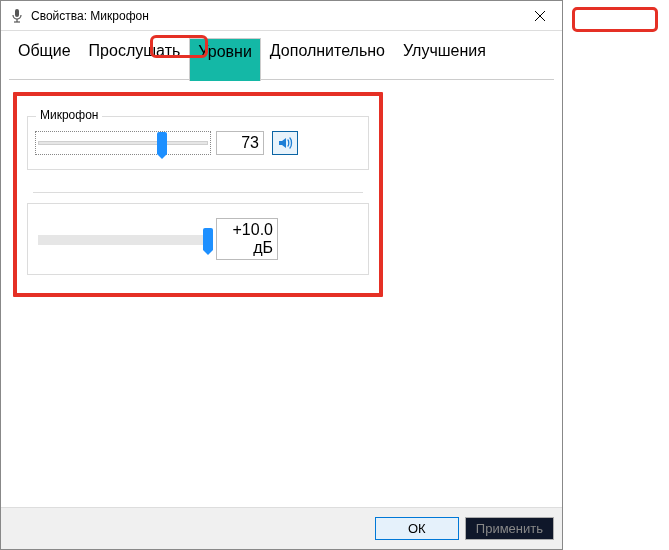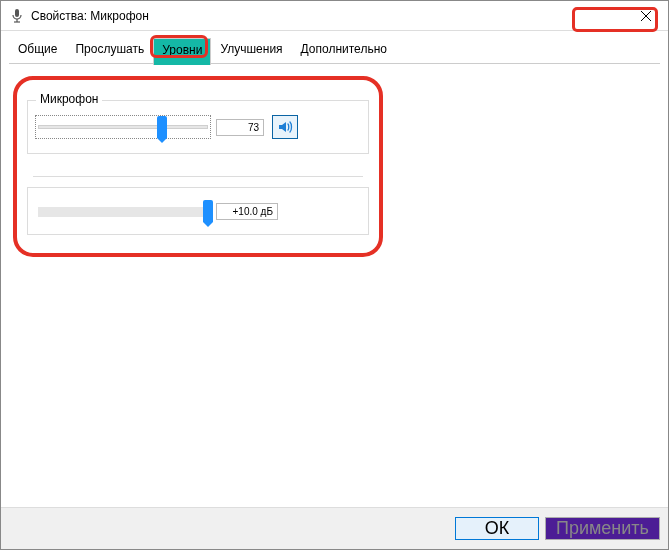--- a/index.html
+++ b/index.html
@@ -4,21 +4,21 @@
 <style>
   * { box-sizing: border-box; }
   body {
     margin: 0;
     font-family: "Segoe UI", Tahoma, sans-serif;
     font-size: 12px;
     background: #fff;
     color: #000;
   }
   .window {
-    width: 669px;
+    width: 563px;
     height: 550px;
     border: 1px solid #888;
     display: flex;
     flex-direction: column;
     background: #fff;
     position: relative;
   }
   .titlebar {
     height: 30px;
     display: flex;
@@ -48,22 +48,22 @@
     padding: 6px 8px 0 8px;
     position: relative;
   }
   .tabs::after {
     content: "";
     position: absolute;
     left: 8px; right: 8px; bottom: 0;
     border-bottom: 1px solid #ccc;
   }
   .tab {
-    padding: 4px 8px 8px 8px;
-    font-size: 12px;
+    padding: 4px 8px 20px 8px;
+    font-size: 16px;
     border: 1px solid transparent;
     border-bottom: none;
     position: relative;
     z-index: 1;
     cursor: default;
   }
   .tab.active {
     border-color: #ccc;
     background: #14b8a6;
     margin-bottom: -1px;
@@ -76,21 +76,21 @@
     z-index: 5;
   }
 
   .content {
     flex: 1;
     padding: 12px;
     position: relative;
   }
   .hl-box {
     border: 4px solid #e53025;
-    border-radius: 20px;
+    border-radius: 1px;
     padding: 12px 10px 18px 10px;
     width: 370px;
   }
 
   .group {
     position: relative;
     border: 1px solid #dcdcdc;
     padding: 14px 10px 14px 10px;
     margin-top: 8px;
   }
@@ -148,21 +148,21 @@
     left: 0; bottom: -5px;
     border-left: 5px solid transparent;
     border-right: 5px solid transparent;
     border-top: 5px solid #1e90ff;
   }
   .val-box {
     width: 48px;
     border: 1px solid #bbb;
     padding: 2px 4px;
     text-align: right;
-    font-size: 10px;
+    font-size: 16px;
     background: #fff;
   }
   .val-box.wide { width: 62px; text-align: right; padding-left: 2px;}
   .speaker-btn {
     width: 26px; height: 24px;
     border: 1px solid #0a64a4;
     background: #e8f3fb;
     display: flex; align-items: center; justify-content: center;
     cursor: default;
   }
@@ -176,27 +176,27 @@
     justify-content: flex-end;
     gap: 6px;
     padding: 0 8px;
     background: #f0f0f0;
   }
   .btn {
     min-width: 84px;
     height: 23px;
     border: 1px solid #adadad;
     background: #e1e1e1;
-    font-size: 18px;
+    font-size: 13px;
     display: flex; align-items: center; justify-content: center;
     cursor: default;
     padding: 0 10px;
   }
   .btn.default { border-color: #0078d7; background: #e5f1fb; }
-  .btn.disabled { color: #888; background: #4c1d95; }
+  .btn.disabled { color: #888; background: #0f172a; }
   .btn-hl {
     position: absolute;
     border: 3px solid #e53025;
     border-radius: 5px;
     pointer-events: none;
   }
 </style>
 </head>
 <body>
 
@@ -217,22 +217,22 @@
           <line x1="0" y1="0" x2="10" y2="10" stroke="#000" stroke-width="1"></line>
           <line x1="10" y1="0" x2="0" y2="10" stroke="#000" stroke-width="1"></line>
         </svg>
     </div>
   </div>
 
   <div class="tabs">
     <div class="tab">Общие</div>
     <div class="tab">Прослушать</div>
     <div class="tab active" id="tab-levels">Уровни</div>
+    <div class="tab">Дополнительно</div>
     <div class="tab">Улучшения</div>
-    <div class="tab">Дополнительно</div>
     <div class="tab-hl" id="tab-hl" style="left: 149.234px; top: 4px; width: 58.1406px; height: 23px;"></div>
   </div>
 
   <div class="content">
     <div class="hl-box">
 
       <div class="group">
         <span class="group-label">Микрофон</span>
         <div class="slider-row">
           <div class="slider">

